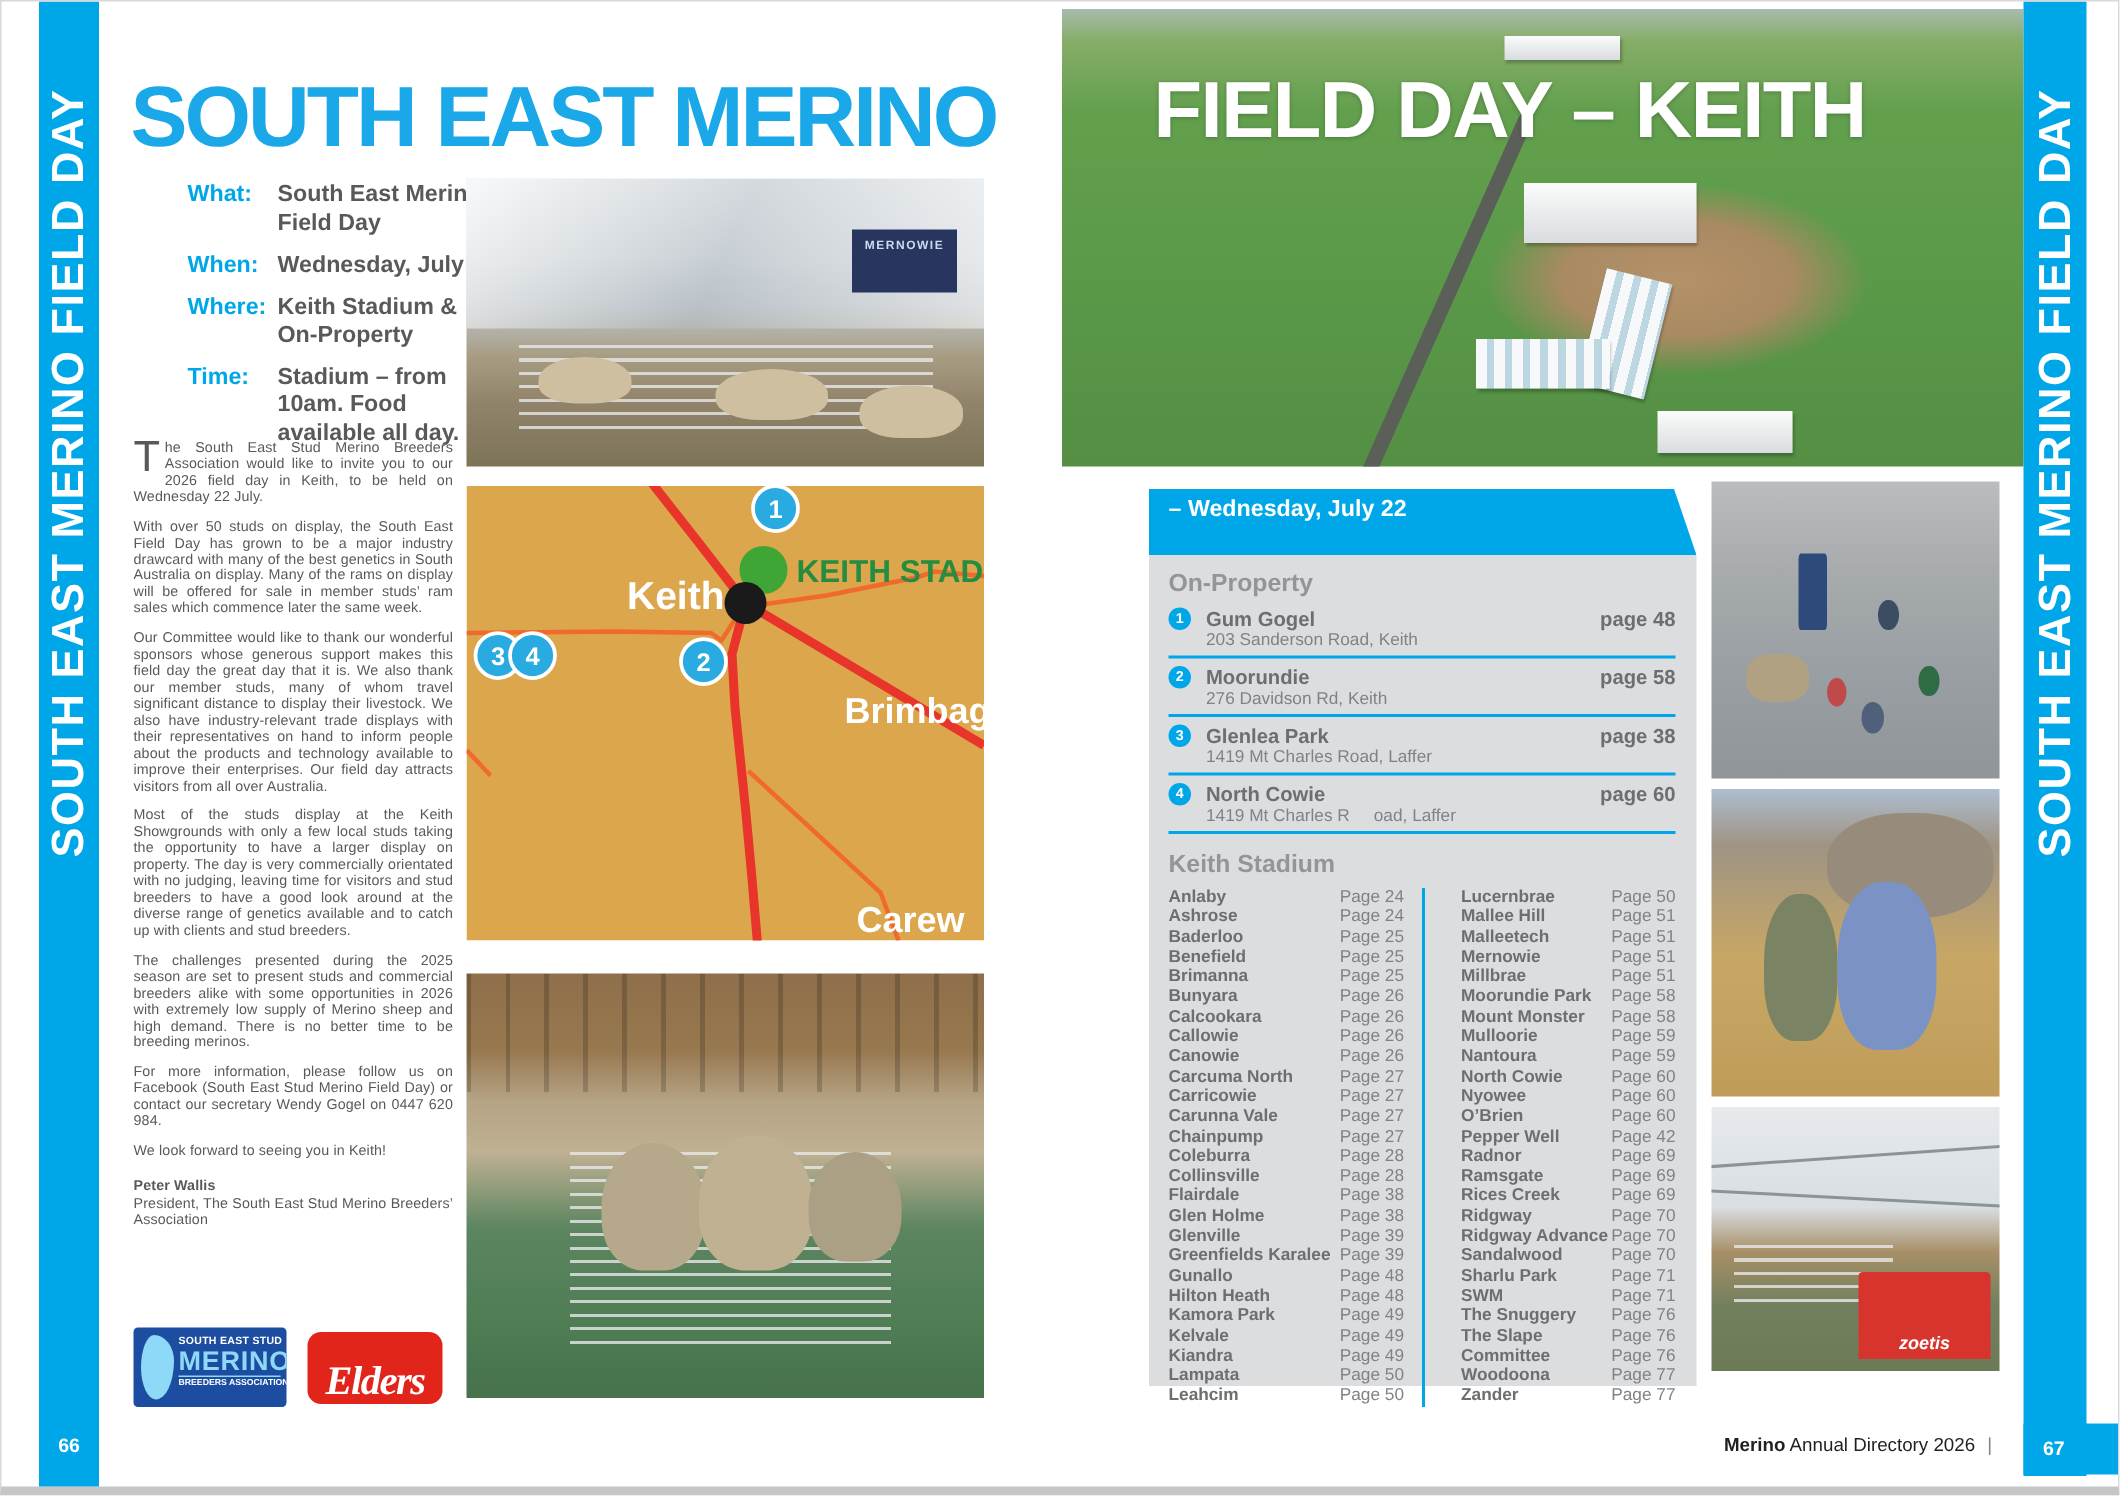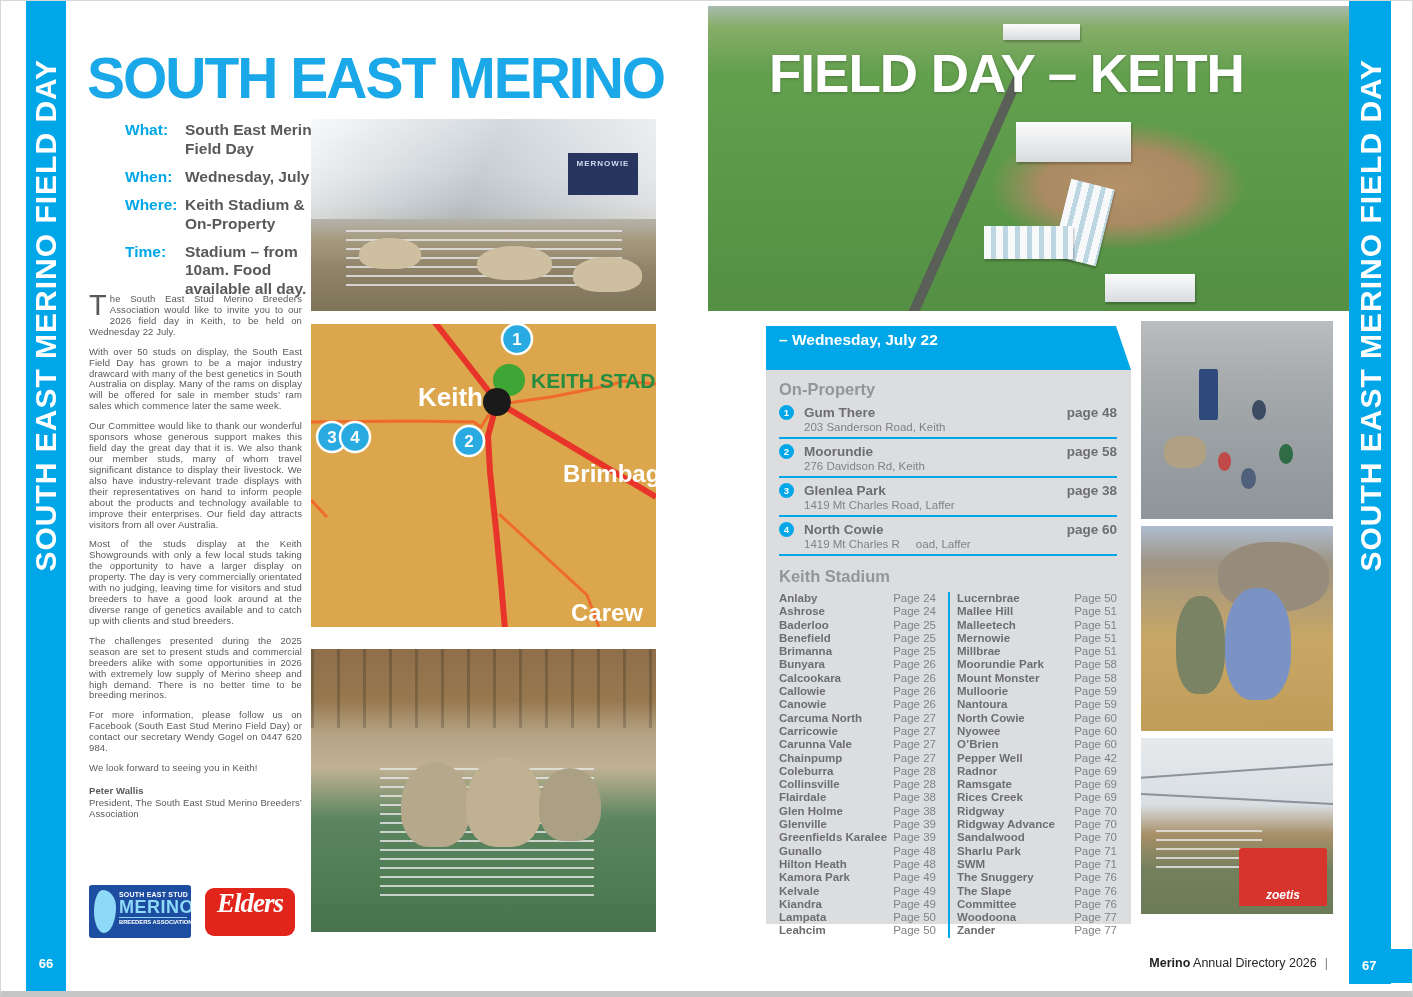--- a/index.html
+++ b/index.html
@@ -43,21 +43,21 @@
 
   .logos{ position:absolute; left:88px; top:884px; display:flex; gap:14px; align-items:center; }
   .assoc-logo{ width:102px; height:53px; background:#1C4DA1; border-radius:3px; position:relative; overflow:hidden; }
   .assoc-blob{ position:absolute; left:5px; top:5px; width:22px; height:43px; background:#8ED8F8;
     border-radius:40% 60% 55% 45% / 50% 40% 60% 50%; }
   .assoc-text{ position:absolute; left:30px; top:6px; width:68px; text-align:center; }
   .assoc-l1{ color:#fff; font-weight:bold; font-size:7px; letter-spacing:0.2px; white-space:nowrap; }
   .assoc-l2{ color:#8ED8F8; font-weight:bold; font-size:18px; letter-spacing:0.5px; line-height:1.05; }
   .assoc-l3{ color:#fff; font-weight:bold; font-size:5.8px; border-top:1px solid #8ED8F8; padding-top:1px; white-space:nowrap; }
   .elders-logo{ width:90px; height:48px; background:#E1251B; border-radius:9px;
-    display:flex; align-items:flex-start; justify-content:center; }
+    display:flex; align-items:flex-end; justify-content:center; }
   .elders-logo span{ color:#fff; font-family:"Liberation Serif", serif; font-style:italic;
     font-weight:bold; font-size:27px; letter-spacing:-1px; }
 
   
   .photo{ position:absolute; overflow:hidden; }
   .tent-photo{ left:310px; top:118px; width:345px; height:192px;
     background:linear-gradient(180deg,#e9edf0 0%,#d4dade 28%,#bec5ca 44%,#a79c82 62%,#90836a 78%,#7d7458 100%); }
   .tent-ridge{ position:absolute; left:0; top:0; width:100%; height:52%;
     background:linear-gradient(115deg, rgba(255,255,255,.65) 0%, rgba(180,188,195,.4) 50%, rgba(255,255,255,.5) 100%); }
   .tent-banner{ position:absolute; right:18px; top:34px; width:70px; height:42px; background:#27355f;
@@ -98,21 +98,21 @@
   .op-entry{ border-bottom:2px solid #00A7E8; padding-bottom:4px; margin-bottom:5px; }
   .op-top{ display:flex; align-items:center; }
   .op-circle{ width:15px; height:15px; border-radius:50%; background:#00A7E8; color:#fff;
     font-size:9.5px; font-weight:bold; text-align:center; line-height:15px; flex:none; margin-right:10px; }
   .op-name{ color:#6D6E71; font-weight:bold; font-size:13.5px; flex:1; }
   .op-page{ color:#6D6E71; font-weight:bold; font-size:13.5px; }
   .op-addr{ color:#808285; font-size:11.5px; margin:1px 0 0 25px; white-space:pre; }
   .stadium-cols{ display:flex; margin-top:2px; }
   .stadium-col{ width:50%; }
   .stadium-col.first{ padding-right:12px; }
-  .stadium-col.second{ border-left:2px solid #00A7E8; padding-left:7px; }
+  .stadium-col.second{ border-left:2px solid #00A7E8; padding-left:24px; }
   .stud-row{ display:flex; justify-content:space-between; font-size:11.5px; line-height:13.3px; }
   .stud-name{ color:#6D6E71; font-weight:bold; }
   .stud-page{ color:#808285; }
 
   .photo-a{ left:1140px; top:320px; width:192px; height:198px;
     background:linear-gradient(180deg,#b9bdc0 0%,#a7abae 30%,#9aa0a3 60%,#8f9598 100%); }
   .crowd-dot{ position:absolute; border-radius:50%; }
   .photo-b{ left:1140px; top:525px; width:192px; height:205px;
     background:linear-gradient(180deg,#aebdd0 0%,#9e9484 18%,#c8a765 55%,#bf9c58 100%); }
   .girl{ position:absolute; left:44%; top:30%; width:34%; height:55%; background:#7b93c4;
@@ -270,21 +270,21 @@
   <div class="studs-panel">
     <div class="panel-header">
       <div>– Wednesday, July 22</div>
     </div>
     <div class="panel-body">
       <div class="panel-heading">On-Property</div>
       <div id="op-host">
           <div class="op-entry">
             <div class="op-top">
               <div class="op-circle">1</div>
-              <div class="op-name">Gum There</div>
+              <div class="op-name">Gum Gogel</div>
               <div class="op-page">page 48</div>
             </div>
             <div class="op-addr">203 Sanderson Road, Keith</div>
           </div>
           <div class="op-entry">
             <div class="op-top">
               <div class="op-circle">2</div>
               <div class="op-name">Moorundie</div>
               <div class="op-page">page 58</div>
             </div>

